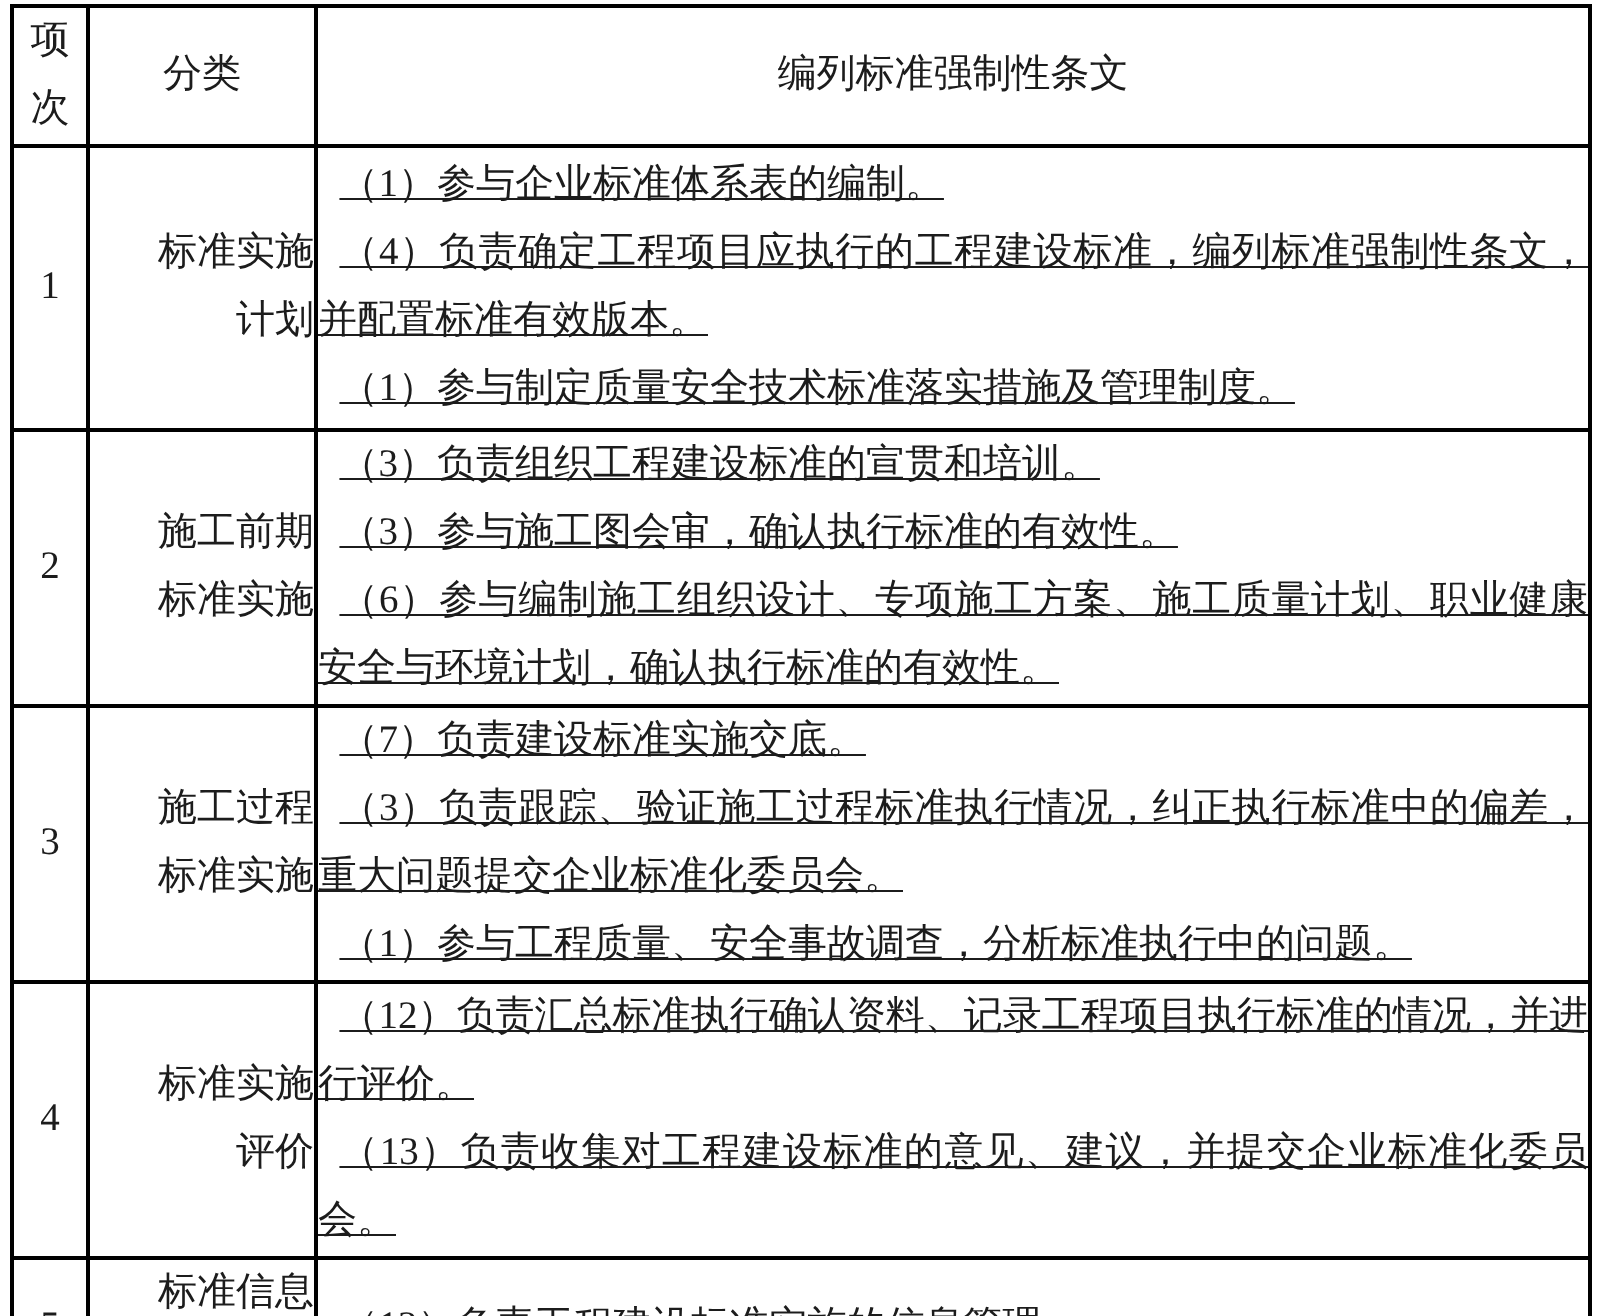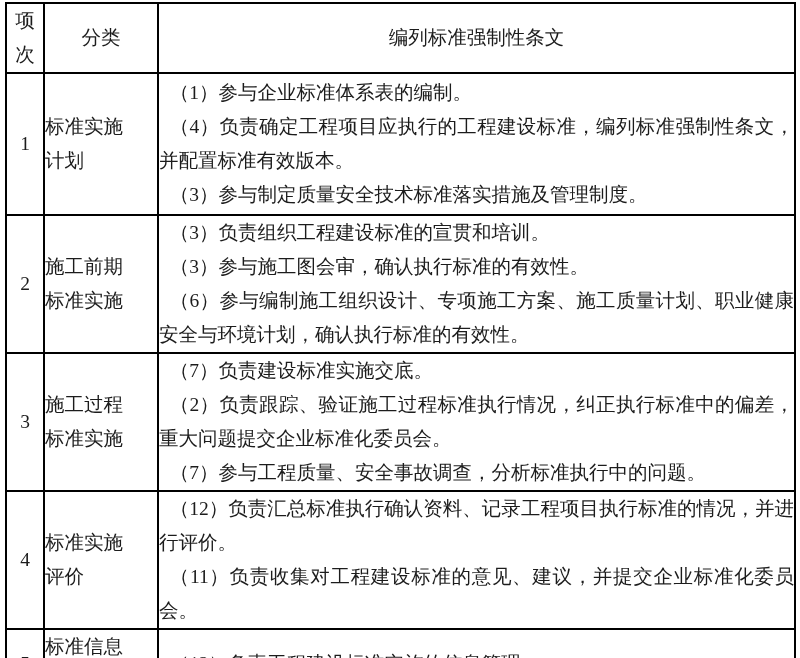--- a/index.html
+++ b/index.html
@@ -49,25 +49,26 @@
   }
   th.h-cat, th.h-duty { text-align: center; }
   
   tr.r1 { height: 142px; }
   tr.r2 { height: 136px; }
   tr.r3 { height: 135px; }
   tr.r4 { height: 104px; }
   tr.r5 { height: 68px; }
   td.no-cell { text-align: center; font-family: "Liberation Serif", "DejaVu Serif", serif; }
   td.cat-cell {
-    text-align: left;
+    text-align: right;
     white-space: pre-line;
   }
   td.duty-cell {
     padding: 2px 3px 2px 6px;
+    text-decoration: underline;
   }
   td.duty-cell p {
     margin: 0;
     text-indent: 0.55em;
     text-align: justify;
   }
 </style>
 </head>
 <body>
 
@@ -87,50 +88,50 @@
       </tr>
     </thead>
     <tbody>
       <tr class="r1">
         <td class="no-cell">1</td>
         <td class="cat-cell">标准实施
 计划</td>
         <td class="duty-cell">
           <p>（1）参与企业标准体系表的编制。</p>
           <p>（4）负责确定工程项目应执行的工程建设标准，编列标准强制性条文，并配置标准有效版本。</p>
-          <p>（3）参与制定质量安全技术标准落实措施及管理制度。</p>
+          <p>（1）参与制定质量安全技术标准落实措施及管理制度。</p>
         </td>
       </tr>
       <tr class="r2">
         <td class="no-cell">2</td>
         <td class="cat-cell">施工前期
 标准实施</td>
         <td class="duty-cell">
           <p>（3）负责组织工程建设标准的宣贯和培训。</p>
           <p>（3）参与施工图会审，确认执行标准的有效性。</p>
           <p>（6）参与编制施工组织设计、专项施工方案、施工质量计划、职业健康安全与环境计划，确认执行标准的有效性。</p>
         </td>
       </tr>
       <tr class="r3">
         <td class="no-cell">3</td>
         <td class="cat-cell">施工过程
 标准实施</td>
         <td class="duty-cell">
           <p>（7）负责建设标准实施交底。</p>
-          <p>（2）负责跟踪、验证施工过程标准执行情况，纠正执行标准中的偏差，重大问题提交企业标准化委员会。</p>
-          <p>（7）参与工程质量、安全事故调查，分析标准执行中的问题。</p>
+          <p>（3）负责跟踪、验证施工过程标准执行情况，纠正执行标准中的偏差，重大问题提交企业标准化委员会。</p>
+          <p>（1）参与工程质量、安全事故调查，分析标准执行中的问题。</p>
         </td>
       </tr>
       <tr class="r4">
         <td class="no-cell">4</td>
         <td class="cat-cell">标准实施
 评价</td>
         <td class="duty-cell">
           <p>（12）负责汇总标准执行确认资料、记录工程项目执行标准的情况，并进行评价。</p>
-          <p>（11）负责收集对工程建设标准的意见、建议，并提交企业标准化委员会。</p>
+          <p>（13）负责收集对工程建设标准的意见、建议，并提交企业标准化委员会。</p>
         </td>
       </tr>
       <tr class="r5">
         <td class="no-cell">5</td>
         <td class="cat-cell">标准信息
 管理</td>
         <td class="duty-cell">
           <p>（12）负责工程建设标准实施的信息管理。</p>
         </td>
       </tr>

